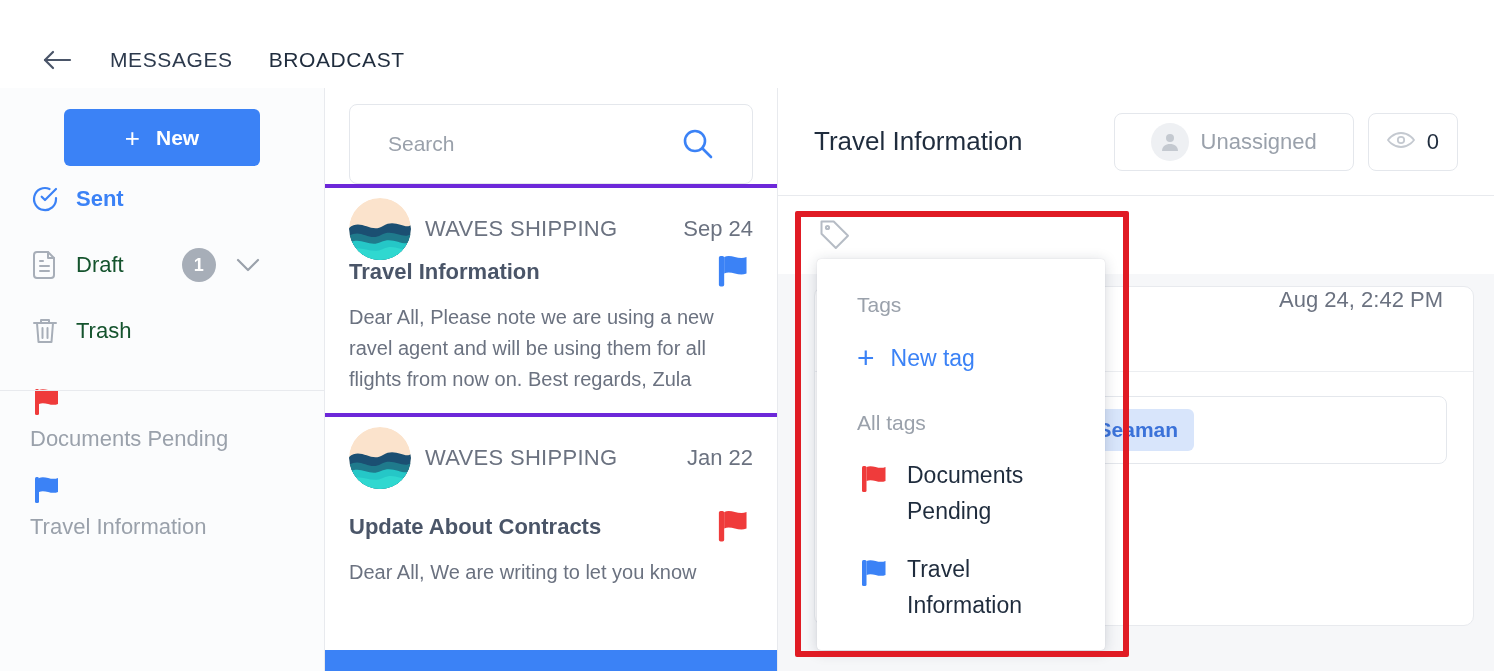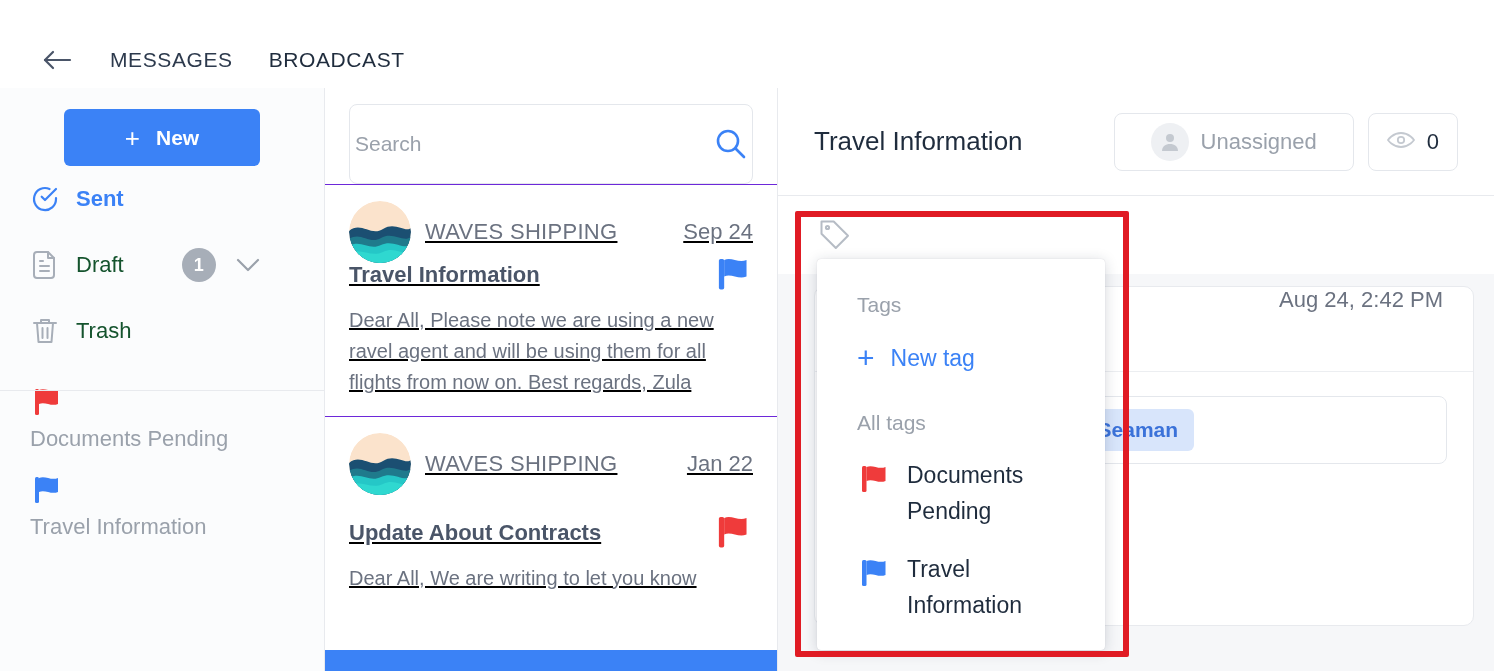--- a/index.html
+++ b/index.html
@@ -75,30 +75,30 @@
   .tag-row .tag-label { font-size: 22px; color: #9aa1ab; margin-top: 8px; }
 
   
   .listcol {
     position: absolute; left: 325px; top: 88px; width: 453px; height: 583px;
     background: #ffffff; border-right: 1px solid #e8eaee; overflow: hidden;
   }
   .search-wrap { padding: 16px 24px 0; }
   .search-box {
     height: 80px; border: 1px solid #e4e7ec; border-radius: 8px;
-    display: flex; align-items: center; padding: 0 5px; background: #fff;
+    display: flex; align-items: center; padding: 0 38px; background: #fff;
   }
   .search-input {
     flex: 1; border: none; outline: none; font-size: 21px; color: #4a5568;
     font-family: "Liberation Sans", sans-serif; background: transparent;
   }
   .search-input::placeholder { color: #9aa1ab; }
   .search-icon { color: #3b82f6; display: flex; }
 
-  .msg-item { padding: 16px 24px 18px; border-top: 1px solid #6d28d9; cursor: pointer; text-decoration: underline; }
+  .msg-item { padding: 10px 24px 18px; border-top: 4px solid #6d28d9; cursor: pointer; }
   .msg-top { display: flex; align-items: center; }
   .avatar {
     width: 62px; height: 62px; border-radius: 50%; overflow: hidden;
     flex: 0 0 62px; margin-right: 14px;
   }
   .sender { font-size: 22px; color: #6b7280; letter-spacing: .3px; flex: 1; }
   .msg-date { font-size: 22px; color: #6b7280; }
   .msg-subject-row { display: flex; align-items: center; margin-top: -10px; }
   .msg-subject { font-size: 22px; font-weight: bold; color: #4a5568; flex: 1; }
   .msg-preview { font-size: 20px; color: #6b7280; line-height: 31px; margin-top: 8px; }

